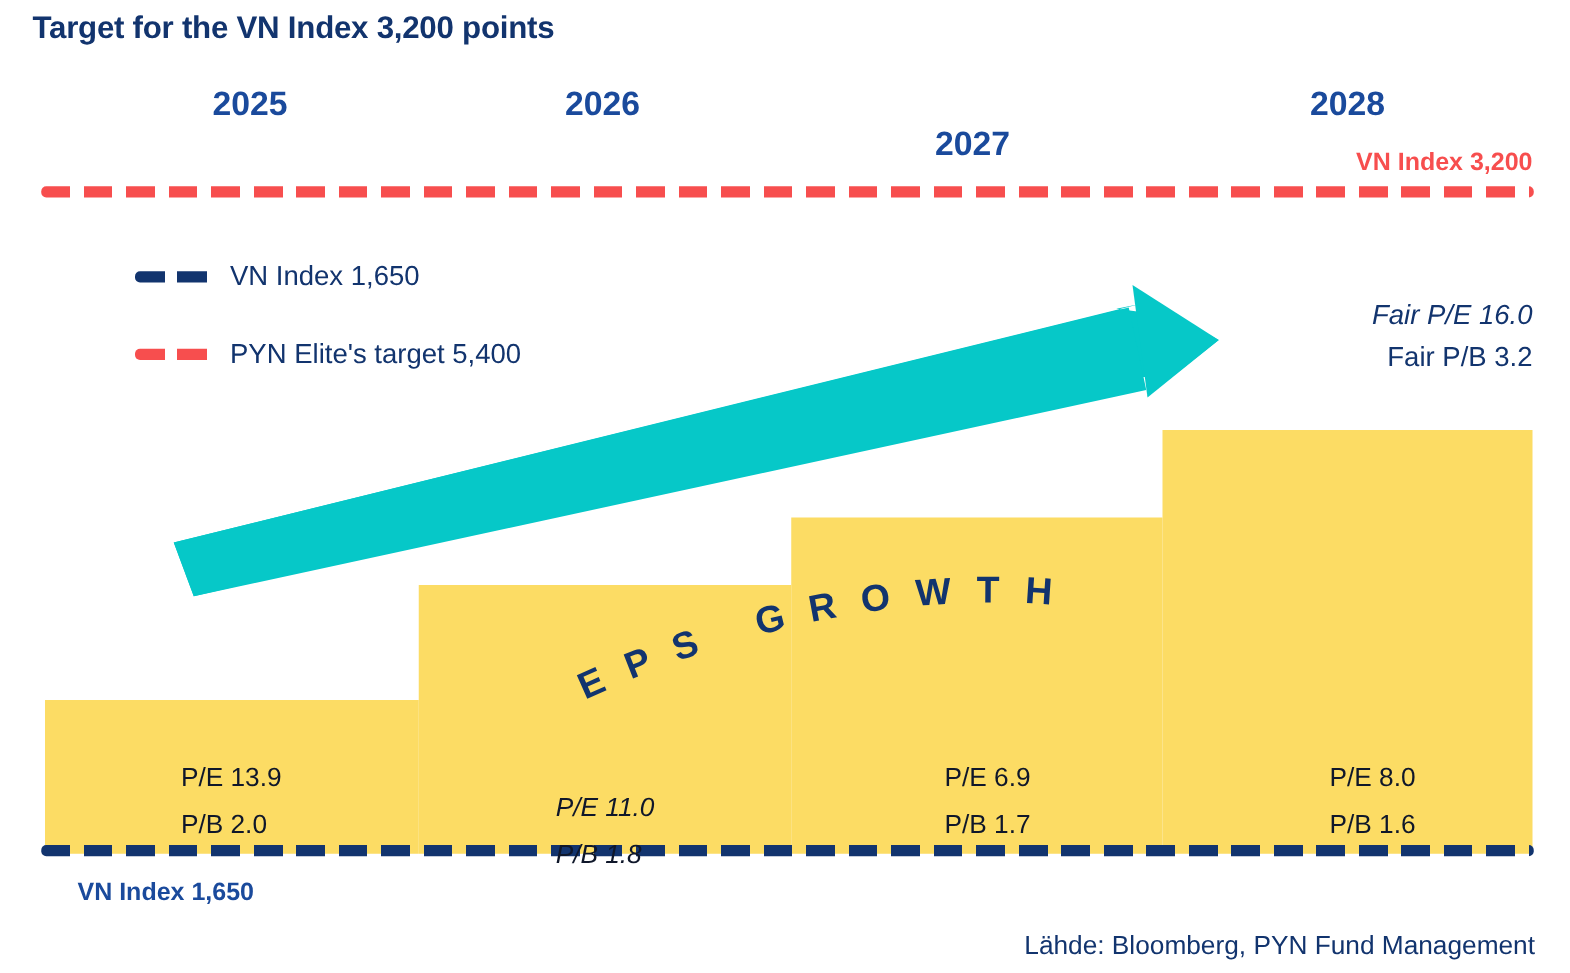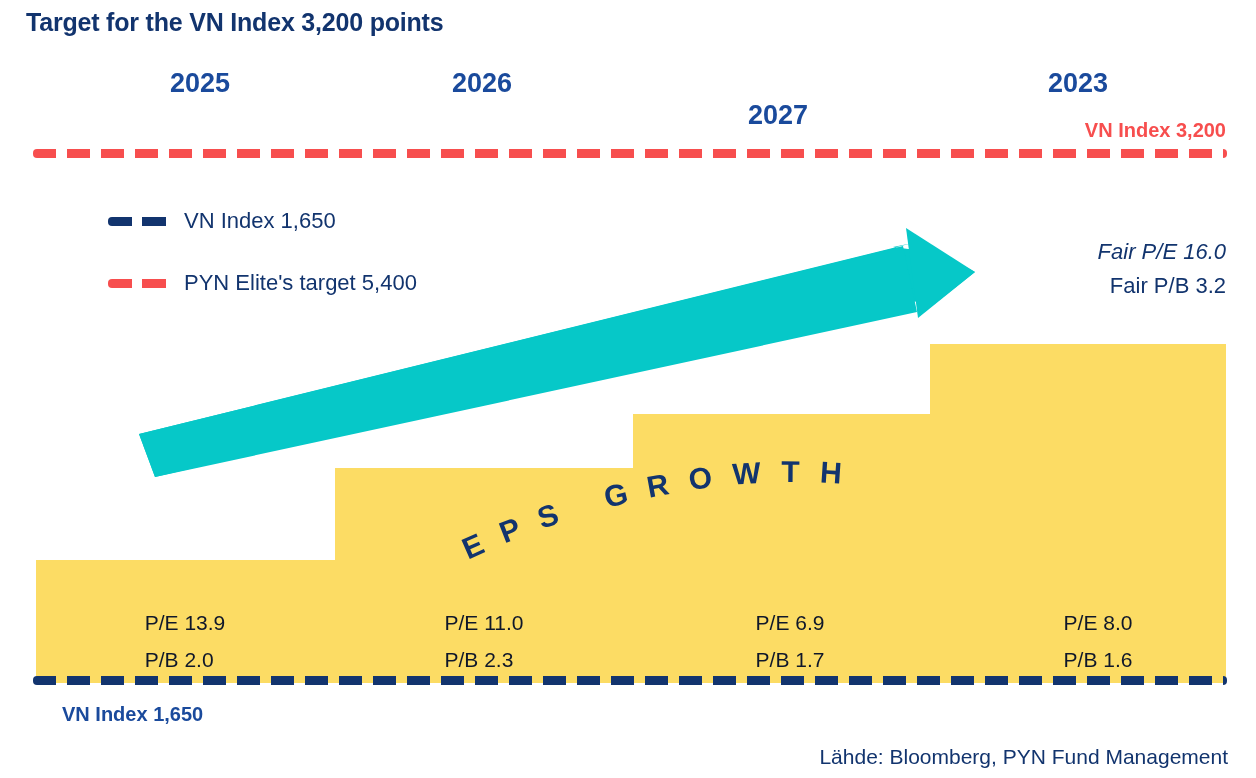--- a/index.html
+++ b/index.html
@@ -195,21 +195,21 @@
 </head>
 <body>
 
 <div id="stage">
 
   <div id="chart-title">Target for the VN Index 3,200 points</div>
 
   <div class="year-label" style="left:200px;">2025</div>
   <div class="year-label" style="left:482px;">2026</div>
   <div class="year-label" style="left:778px;margin-top:32px;">2027</div>
-  <div class="year-label" style="left:1078px;">2023</div>
+  <div class="year-label" style="left:1078px;">2028</div>
 
   <div id="bars-layer">
     <div class="step-bar" style="left:36px;  top:560px; width:299px; height:123px;"></div>
     <div class="step-bar" style="left:335px; top:468px; width:298px; height:215px;"></div>
     <div class="step-bar" style="left:633px; top:414px; width:297px; height:269px;"></div>
     <div class="step-bar" style="left:930px; top:344px; width:296px; height:339px;"></div>
   </div>
 
   <svg id="growth-arrow" viewBox="0 0 1256 778">
     <polygon points="139,434 913,243 913,249 913,243 893,247 916,250 915,249 909,235 975,272 918,317 922,300 922,301 900,303 913,301 913,300 155,477" fill="#06C8C8"></polygon>
@@ -243,23 +243,23 @@
     </div>
   </div>
 
   <div class="fair-note" id="fair-pe">Fair P/E 16.0</div>
   <div class="fair-note" id="fair-pb">Fair P/B 3.2</div>
 
   <div class="bar-metrics" style="left:185px; top:604px;">
     <div>P/E 13.9</div>
     <div>P/B 2.0</div>
   </div>
-  <div class="bar-metrics" style="left:484px; top:604px;">
+  <div class="bar-metrics" style="left:484px; top:628px;font-style:italic;">
     <div>P/E 11.0</div>
-    <div>P/B 2.3</div>
+    <div>P/B 1.8</div>
   </div>
   <div class="bar-metrics" style="left:790px; top:604px;">
     <div>P/E 6.9</div>
     <div>P/B 1.7</div>
   </div>
   <div class="bar-metrics" style="left:1098px; top:604px;">
     <div>P/E 8.0</div>
     <div>P/B 1.6</div>
   </div>
 

